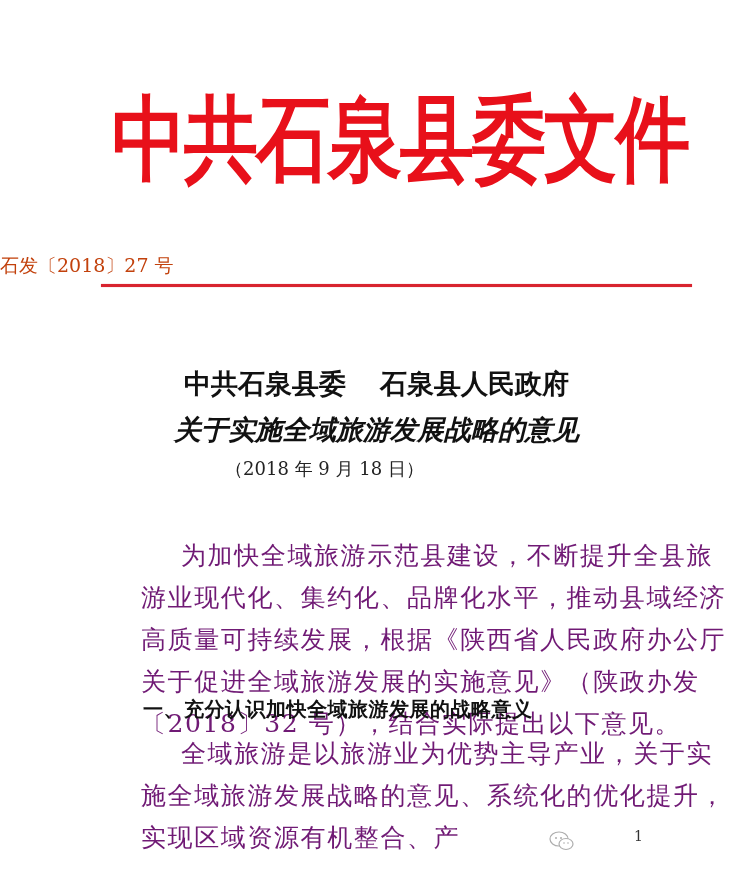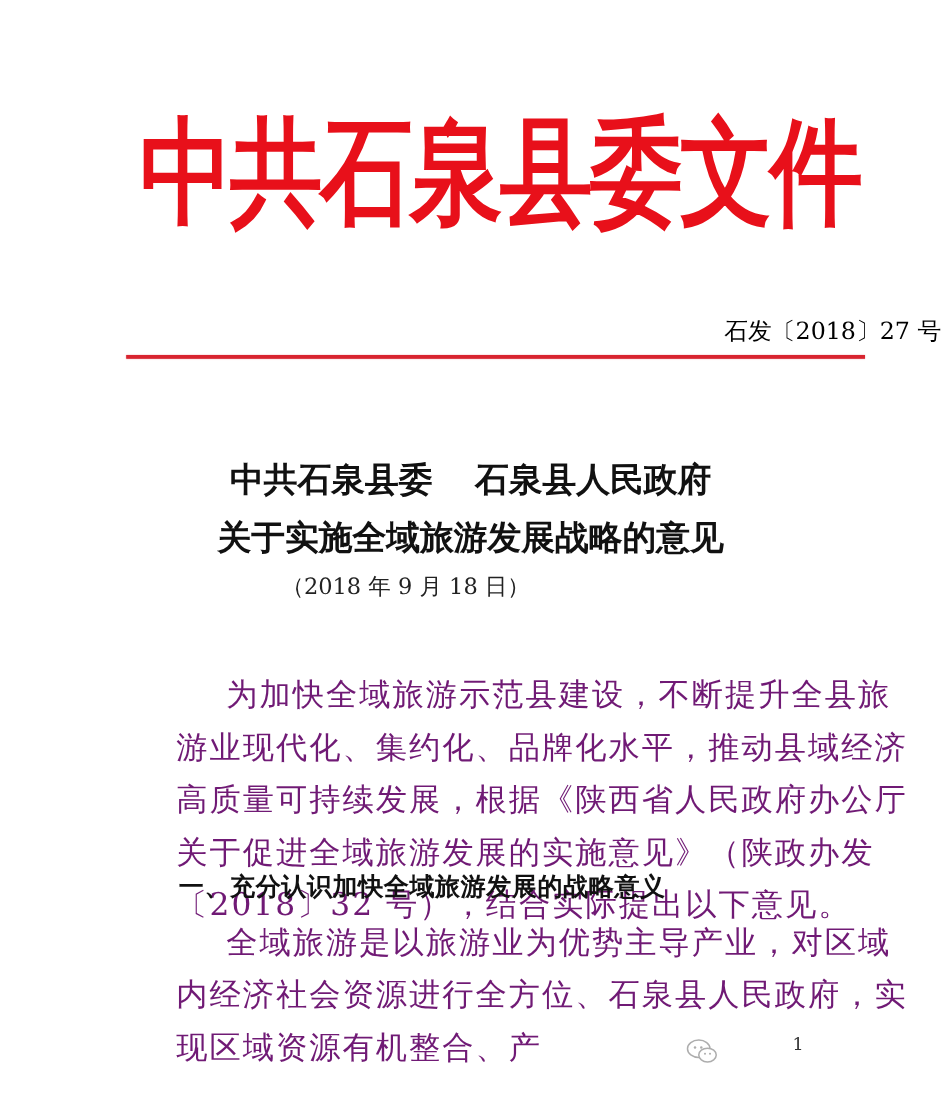--- a/index.html
+++ b/index.html
@@ -1,22 +1,22 @@
 <!DOCTYPE html>
 <html><head>
 <meta charset="utf-8">
 <style>
   html, body { margin:0; padding:0; background:#ffffff; }
   body { width:753px; height:881px; position:relative; overflow:hidden; font-family:"DejaVu Serif", serif; color:#111; }
   .masthead { position:absolute; left:95px; top:78px; width:610px; height:120px; text-align:center; color:#e8101a; font-family:"DejaVu Serif", serif; font-size:74px; letter-spacing:-2px; line-height:120px; font-weight:bold; transform:scaleY(1.25); transform-origin:center; }
-  .docno { position:absolute; left:0; width:753px; top:250px; text-align:right; font-size:19px; color:#000000; line-height:30px; }
+  .docno { position:absolute; left:0; width:753px; top:250px; text-align:left; font-size:19px; color:#c2410c; line-height:30px; }
   .redline { position:absolute; left:101px; top:284px; width:591px; height:3px; background:#d8242f; box-shadow:0 0 1px #e06070; }
   .title { position:absolute; left:0; width:753px; text-align:center; font-weight:bold; font-size:27px; color:#111; letter-spacing:0px; }
   .t1 { top:366px; }
-  .t2 { top:412px; }
+  .t2 { top:412px;font-style:italic; }
   .title .gap { display:inline-block; width:34px; }
   .date { position:absolute; left:0; width:649px; top:457px; text-align:center; font-size:18px; color:#222; }
   .para { position:absolute; left:103px; width:590px; font-size:25px; color:#701a75; line-height:42px; letter-spacing:1.6px;margin-left:38px; }
   .p1 { top:535px; text-indent:40px; }
   .heading { position:absolute; left:143px; top:696px; font-family:Liberation Sans, sans-serif; font-weight:bold; font-size:20px; color:#111; letter-spacing:0.5px; }
   .p2 { top:733px; text-indent:40px; }
   .footer { position:absolute; left:548px; top:830px; display:flex; align-items:center; gap:8px; color:#888; font-family:"DejaVu Sans", sans-serif; font-size:19px; opacity:0.8; }
   .pagenum { position:absolute; left:634px; top:828px; font-size:14px; color:#333; }
   .wechat { width:28px; height:22px; }
 </style>
@@ -33,21 +33,21 @@
   <span>中共石泉县委</span><span class="gap"></span><span>石泉县人民政府</span>
 </div>
 <div class="title t2">关于实施全域旅游发展战略的意见</div>
 
 <div class="date">（2018 年 9 月 18 日）</div>
 
 <div class="para p1">为加快全域旅游示范县建设，不断提升全县旅游业现代化、集约化、品牌化水平，推动县域经济高质量可持续发展，根据《陕西省人民政府办公厅关于促进全域旅游发展的实施意见》（陕政办发〔2018〕32 号），结合实际提出以下意见。</div>
 
 <div class="heading">一、充分认识加快全域旅游发展的战略意义</div>
 
-<div class="para p2">全域旅游是以旅游业为优势主导产业，对区域内经济社会资源进行全方位、石泉县人民政府，实现区域资源有机整合、产</div>
+<div class="para p2">全域旅游是以旅游业为优势主导产业，关于实施全域旅游发展战略的意见、系统化的优化提升，实现区域资源有机整合、产</div>
 
 <div class="pagenum">1</div>
 
 <div class="footer">
   <svg class="wechat" viewBox="0 0 28 22">
     <ellipse cx="11" cy="9" rx="9" ry="7" fill="none" stroke="#999" stroke-width="1.2"></ellipse>
     <ellipse cx="18" cy="14" rx="7" ry="5.5" fill="#fff" stroke="#999" stroke-width="1.2"></ellipse>
     <circle cx="8" cy="8" r="1" fill="#999"></circle>
     <circle cx="13" cy="8" r="1" fill="#999"></circle>
     <circle cx="16" cy="13" r="0.8" fill="#999"></circle>

